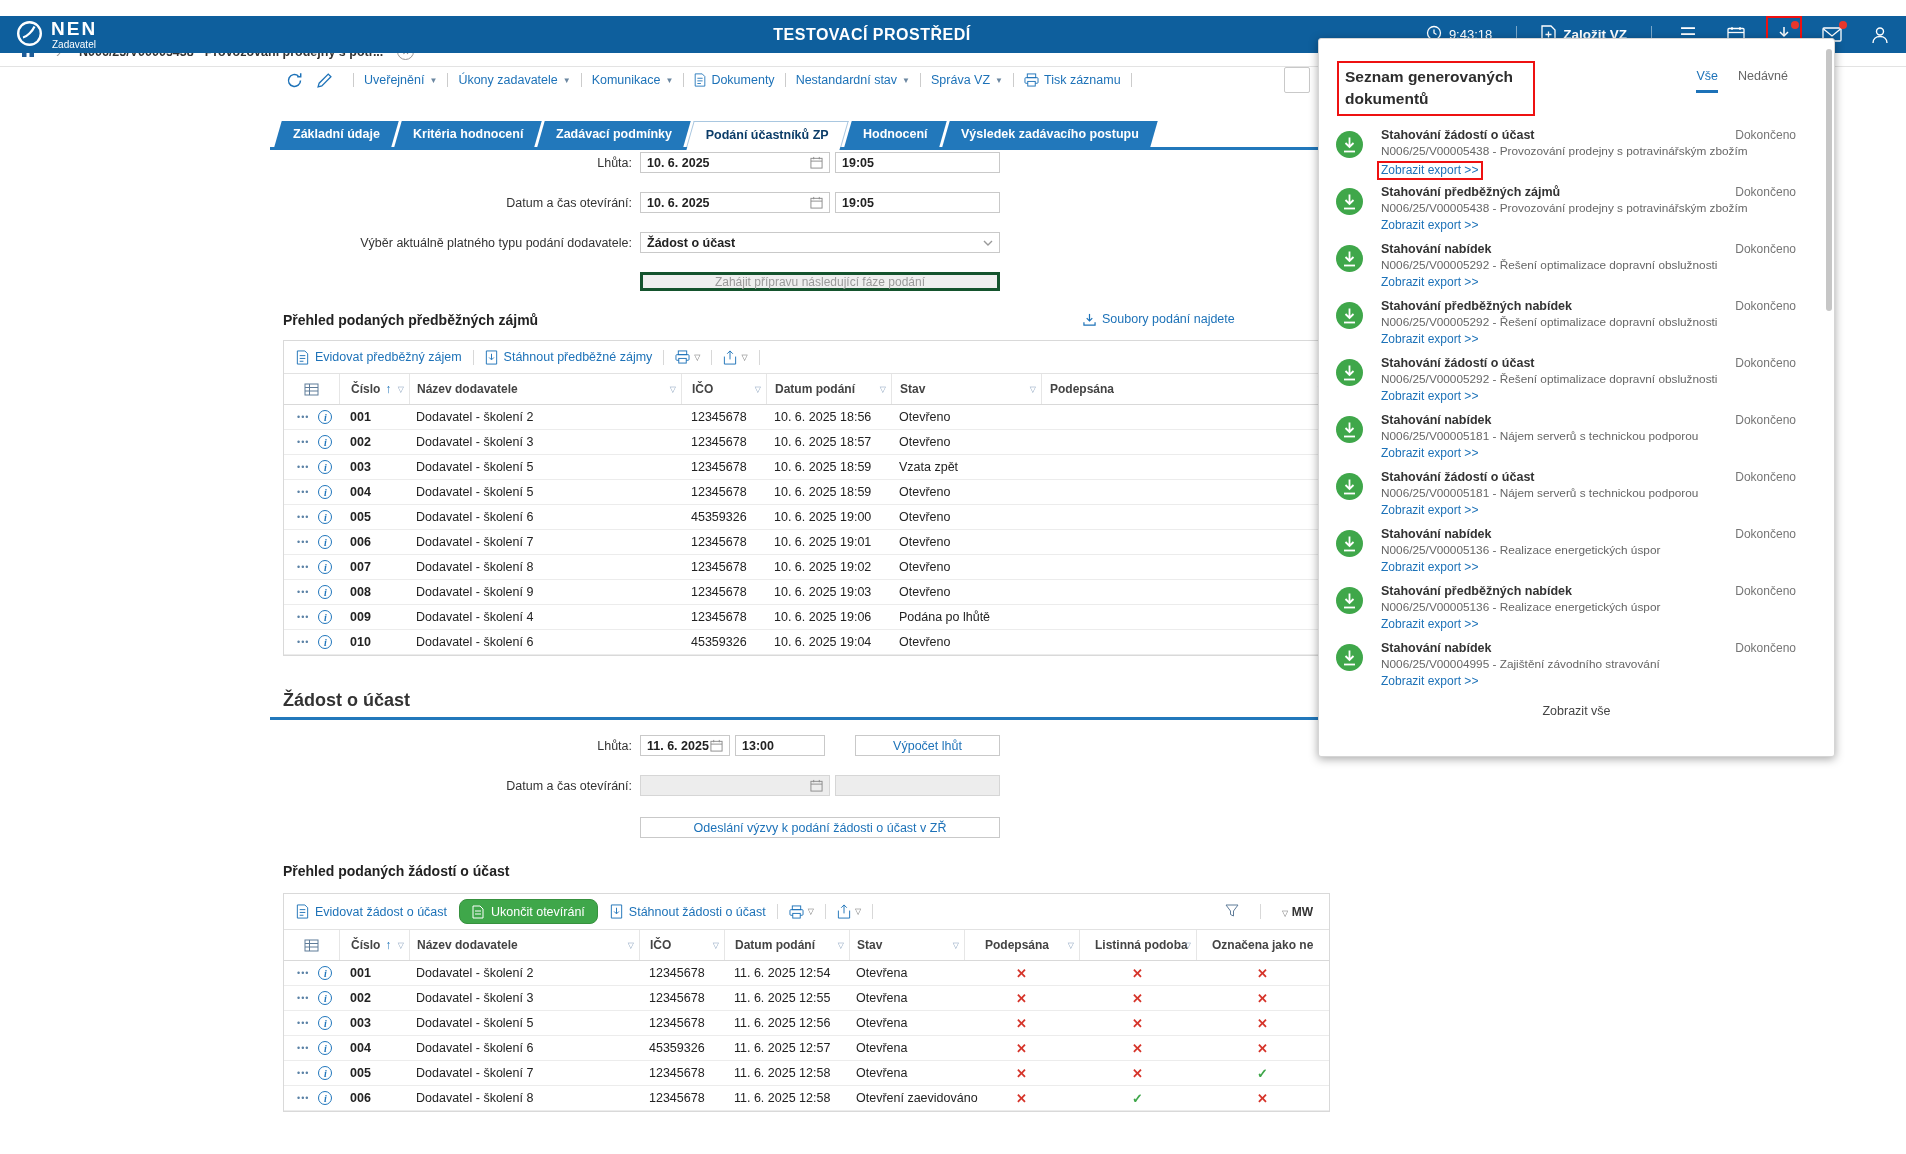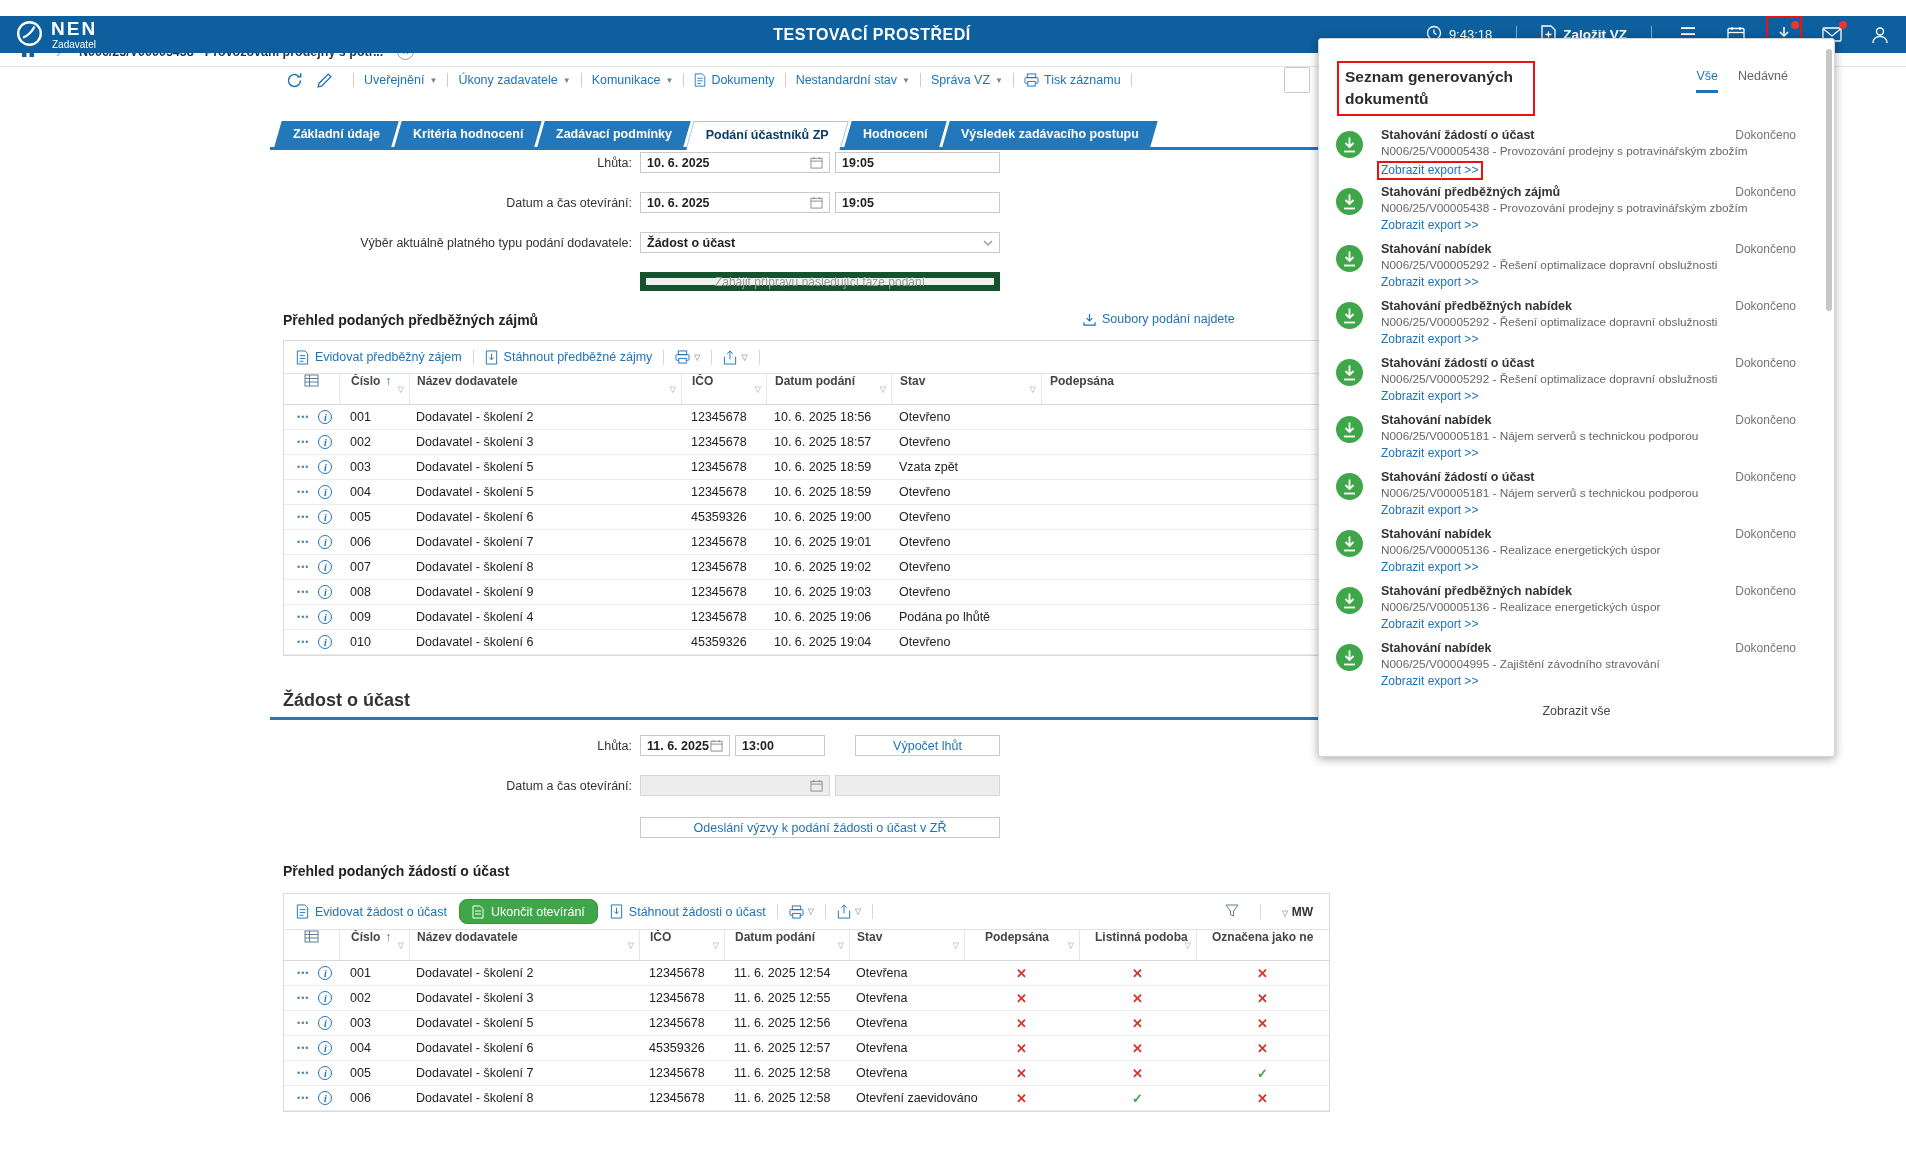--- a/index.html
+++ b/index.html
@@ -53,21 +53,21 @@
 .form{margin-top:2px}
 .frow{display:flex;align-items:center;height:21px;margin-bottom:19px}
 .flabel{width:362px;text-align:right;margin-right:8px;color:#333;white-space:nowrap}
 .inp{height:21px;border:1px solid #c9c9c9;background:#fff;display:flex;align-items:center;justify-content:space-between;padding:0 6px;font-weight:bold}
 .inp.dis{background:#ededed;border-color:#d6d6d6}
 .w190{width:190px}.w165{width:165px;margin-left:5px;justify-content:flex-start}.w90{width:90px}.w90t{width:90px;margin-left:5px;justify-content:flex-start}.w360{width:360px}
 .btn-line{display:flex;align-items:center;margin-bottom:19px}
 .btn{height:21px;display:inline-flex;align-items:center;justify-content:center;border:1px solid #c9c9c9;background:#fff;color:#1d72b8;font-size:12.5px;cursor:pointer}
 .btn.w360{margin-left:370px}
 .btn-calc{width:145px;margin-left:30px}
-.btn-disabled{height:19px;width:360px;margin-left:370px;background:#efefef;border:6px solid #14532d;color:#999;display: inline-flex;align-items:center;justify-content:center;font-size:12px}
+.btn-disabled{height:19px;width:360px;margin-left:370px;background:#efefef;border:3px solid #14532d;color:#999;display: inline-flex;align-items:center;justify-content:center;font-size:12px}
 
 
 .sec-head-row{position:relative;margin:21px 0 0 13px;height:18px}
 .sec-head-row h3,.sec-h3{font-size:14px;color:#222}
 .files-link{position:absolute;left:800px;top:0;display:flex;align-items:center;gap:6px;color:#1d72b8;white-space:nowrap}
 .h2-zadost{font-size:18px;color:#333;margin:34px 0 0 13px}
 .blue-divider{height:3px;background:#2278bb;margin-top:6px}
 
 
 .grid-box{margin:10px 0 0 13px;width:1047px;border:1px solid #d9d9d9;background:#fff}
@@ -78,33 +78,33 @@
 .gicon{display:inline-flex;align-items:center;gap:4px}
 .mini-caret{font-size:8px;color:#777}
 .btn-green{background:#3fa74a;border:1px solid #37913f;color:#fff;height:25px;display:inline-flex;align-items:center;gap:7px;padding:0 12px;border-radius:8px;font-size:12.5px;cursor:pointer;margin:0 12px;white-space:nowrap}
 .gright{margin-left:auto;display:flex;align-items:center;gap:10px;padding-right:6px}
 .mw{font-weight:bold;color:#333;font-size:12px}
 
 
 .t1{display:grid;grid-template-columns:55px 70px 272px 85px 125px 150px 1fr}
 .t2{display:grid;grid-template-columns:55px 70px 230px 85px 125px 115px 115px 117px 1fr}
 .thead{height:31px;border-bottom:1px solid #d9d9d9}
-.th{position:relative;display:flex;border-left:1px solid #e6e6e6;overflow:hidden}
+.th{position:relative;display:flex;align-items:center;border-left:1px solid #e6e6e6;overflow:hidden}
 .th:first-child{border-left:none;justify-content:center}
 .hlbl{font-weight:bold;color:#444;font-size:12px;white-space:nowrap}
 .fcaret{position:absolute;right:5px;top:50%;transform:translateY(-50%);font-size:8px;color:#8fa6c0;cursor:pointer}
 .sort-arrow{color:#1d72b8;font-weight:bold;margin-left:5px;font-size:12px;cursor:pointer}
 .trow{height:25px;border-bottom:1px solid #ececec;cursor:pointer}
 .td{display:flex;align-items:center;white-space:nowrap}
 .cc{padding-left:13px}
 .cn{padding-left:11px}.cnm{padding-left:7px}.cic{padding-left:10px}.cdt{padding-left:8px}.cst{padding-left:8px}
 .t2 .cdt{padding-left:10px}.t2 .cst{padding-left:7px}
 .chpd{padding-left:8px}.ch2pd{padding-left:20px}.ch2ld{padding-left:15px}.ch2oz{padding-left:15px}
 .cmark{justify-content:center;padding:0}
-.b{font-weight:normal}
+.b{font-weight:bold}
 .dots{font-size:9px;letter-spacing:1px;color:#5b82a6;cursor:pointer}
 .info-i{width:14px;height:14px;border:1px solid #2076bc;border-radius:50%;color:#2076bc;font:italic bold 10px "Liberation Serif",serif;display:inline-flex;align-items:center;justify-content:center;margin-left:9px;cursor:pointer}
 .mk{font-size:13px;font-weight:bold}
 .mk-no{color:#d6342a}.mk-no::before{content:"✕"}
 .mk-yes{color:#3fa74a}.mk-yes::before{content:"✓"}
 
 
 .notif-panel{position:absolute;left:1318px;top:38px;width:517px;height:719px;background:#fff;border:1px solid #d5d5d5;border-radius:3px;box-shadow:0 2px 10px rgba(0,0,0,.35);z-index:40}
 .np-title{margin:22px 0 0 18px;border:2px solid #ee1111;padding:3px 8px 5px 6px;width:198px;font-size:15.5px;line-height:1.4;color:#2d2d2d}
 .np-tabs{position:absolute;top:30px;right:46px;display:flex;gap:20px}

